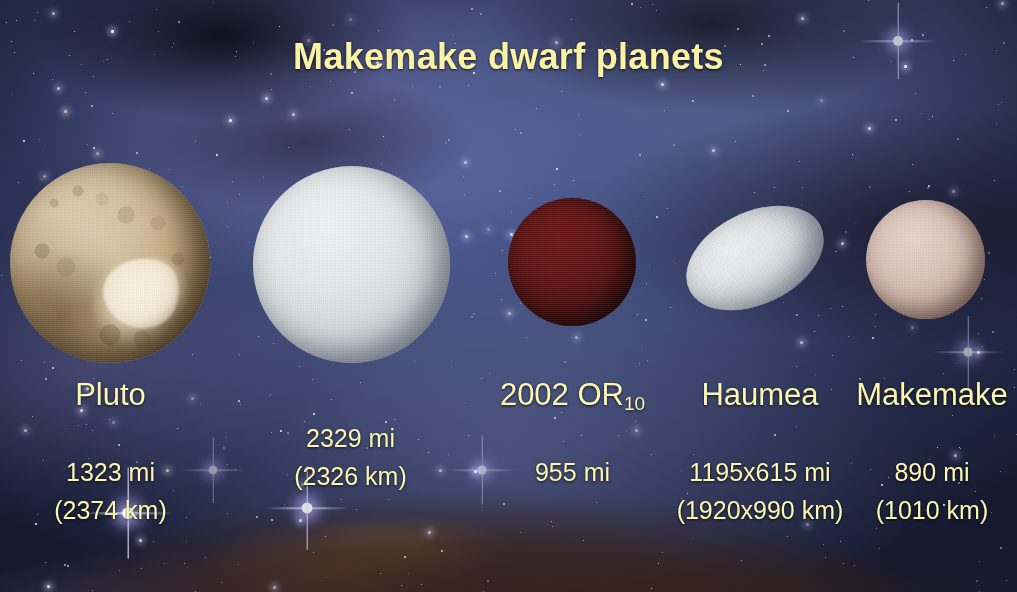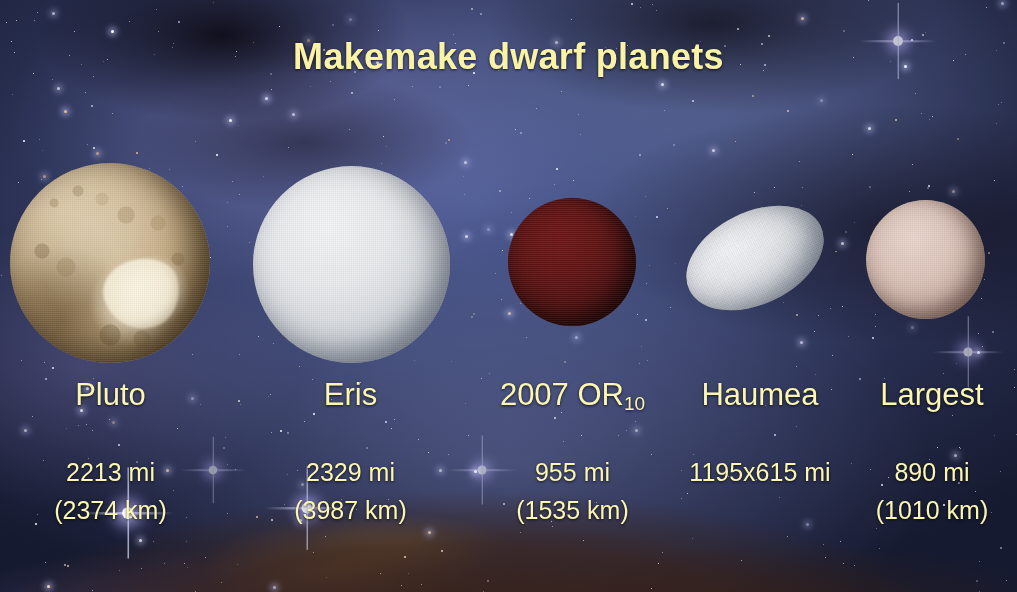--- a/index.html
+++ b/index.html
@@ -665,41 +665,40 @@
   <div class="body" id="makemake">
     <div class="grain"></div>
   </div>
 
   <div id="title">Makemake dwarf planets</div>
 
   <div class="labels">
 
     <div class="col" id="col0">
       <div class="pname"><span>Pluto</span></div>
-      <div class="pmi">2213 mi</div>
+      <div class="pmi">1323 mi</div>
       <div class="pkm">(2374 km)</div>
     </div>
 
     <div class="col" id="col1">
-      <div class="pname"><span>Eris</span></div>
       <div class="pmi">2329 mi</div>
-      <div class="pkm">(3987 km)</div>
+      <div class="pkm">(2326 km)</div>
     </div>
 
     <div class="col" id="col2">
-      <div class="pname"><span>2007 OR</span><sub>10</sub></div>
+      <div class="pname"><span>2002 OR</span><sub>10</sub></div>
       <div class="pmi">955 mi</div>
-      <div class="pkm">(1535 km)</div>
     </div>
 
     <div class="col" id="col3">
       <div class="pname"><span>Haumea</span></div>
       <div class="pmi">1195x615 mi</div>
+      <div class="pkm">(1920x990 km)</div>
     </div>
 
     <div class="col" id="col4">
-      <div class="pname"><span>Largest</span></div>
+      <div class="pname"><span>Makemake</span></div>
       <div class="pmi">890 mi</div>
       <div class="pkm">(1010 km)</div>
     </div>
 
   </div>
 </div>
 
 </body></html>

